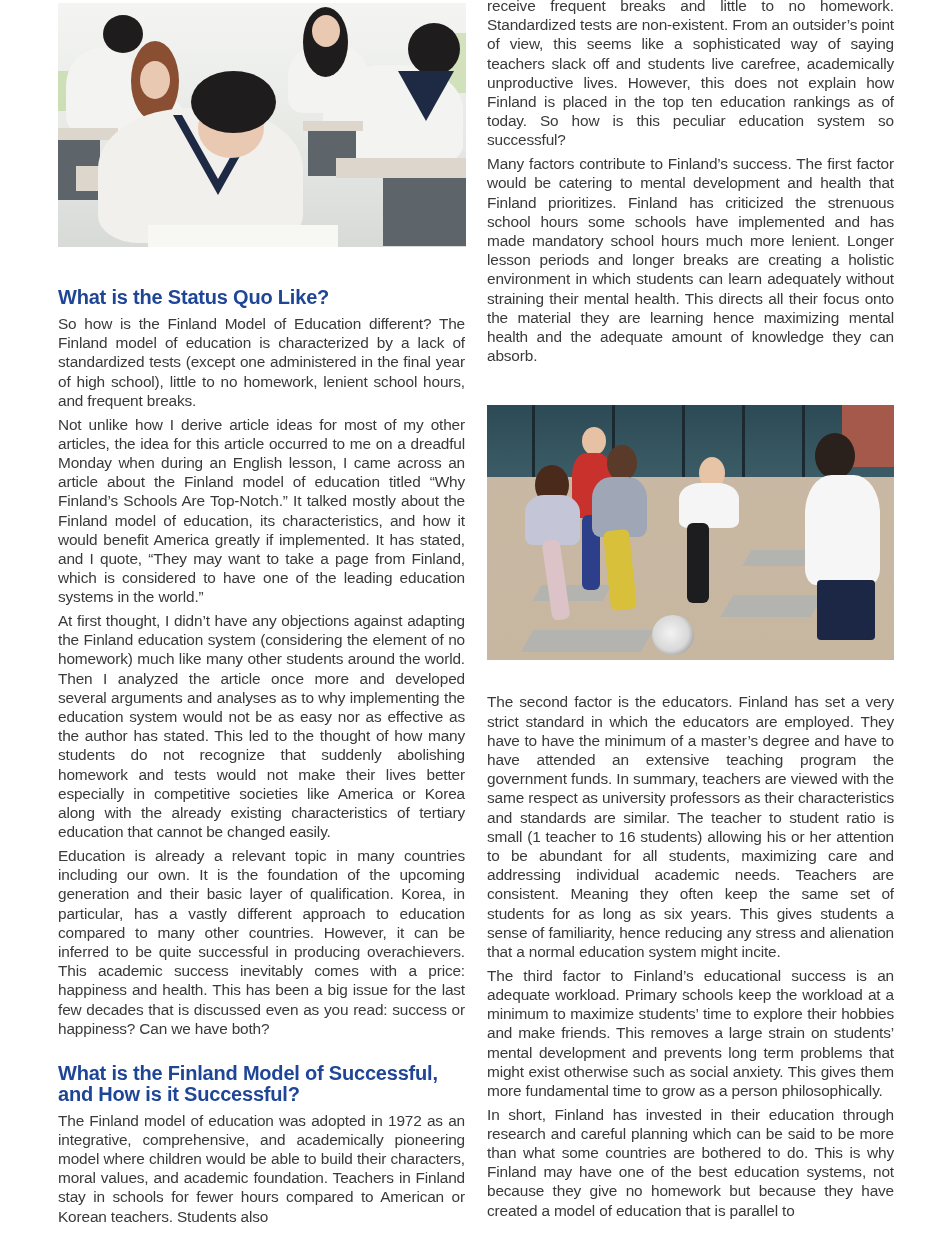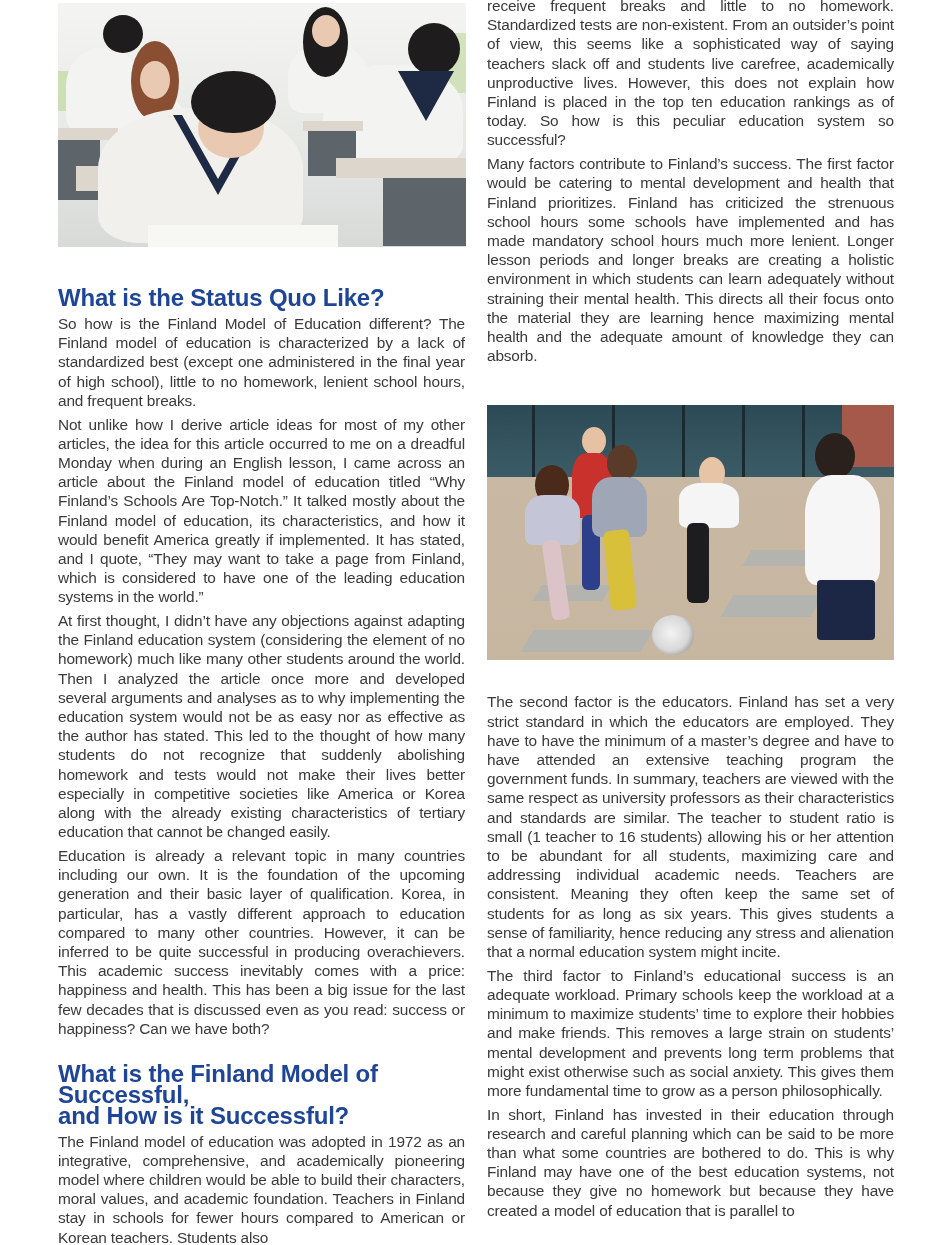--- a/index.html
+++ b/index.html
@@ -14,21 +14,21 @@
     text-align: justify;
     hyphens: auto;
     letter-spacing: -0.15px;
     margin-bottom: 4.5px;
     color: #3a3a3a;
   }
   h2.heading {
     font-family: "Liberation Sans", "DejaVu Sans", sans-serif;
     font-weight: bold;
     color: #1f4596;
-    font-size: 24px;
+    font-size: 20px;
     line-height: 21px;
     letter-spacing: -0.2px;
     margin-bottom: 6px;
   }
   .photo { position: relative; overflow: hidden; }
   
   #photo-classroom { margin-top: 3px; width: 408px; height: 244px; background: linear-gradient(180deg,#eef0ee 0%,#e9ecea 45%,#d8dad8 100%); }
   .pc-wall { position:absolute; left:0; top:0; width:100%; height:60%; background: linear-gradient(180deg,#f4f5f3,#e6e8e4); }
   .pc-green { position:absolute; left:0; top:68px; width:30px; height:40px; background:#bfd9a0; opacity:.7; }
   .pc-green2 { position:absolute; right:0; top:30px; width:18px; height:60px; background:#c6dca6; opacity:.7; }
@@ -83,21 +83,21 @@
     <div class="vest-v" style="left:115px;top:112px;border-left-width:45px;border-right-width:45px;border-top-width:80px;"></div>
     <div class="vest-v" style="left:124px;top:112px;border-left-width:36px;border-right-width:36px;border-top-width:64px;border-top-color:#f1f0ec;"></div>
     <div class="face" style="left:140px;top:95px;width:66px;height:60px;"></div>
     <div class="head" style="left:133px;top:68px;width:85px;height:62px;"></div>
     <div class="paper" style="left:90px;top:222px;width:190px;height:22px;"></div>
   </div>
 
   <div style="height:40px;"></div>
 
   <h2 class="heading">What is the Status Quo Like?</h2>
-  <p class="body">So how is the Finland Model of Education different? The Finland model of education is characterized by a lack of standardized best (except one administered in the final year of high school), little to no homework, lenient school hours, and frequent breaks.</p>
+  <p class="body">So how is the Finland Model of Education different? The Finland model of education is characterized by a lack of standardized tests (except one administered in the final year of high school), little to no homework, lenient school hours, and frequent breaks.</p>
   <p class="body">Not unlike how I derive article ideas for most of my other articles, the idea for this article occurred to me on a dreadful Monday when during an English lesson, I came across an article about the Finland model of education titled “Why Finland’s Schools Are Top-Notch.” It talked mostly about the Finland model of education, its characteristics, and how it would benefit America greatly if implemented. It has stated, and I quote, “They may want to take a page from Finland, which is considered to have one of the leading education systems in the world.”</p>
   <p class="body">At first thought, I didn’t have any objections against adapting the Finland education system (considering the element of no homework) much like many other students around the world. Then I analyzed the article once more and developed several arguments and analyses as to why implementing the education system would not be as easy nor as effective as the author has stated. This led to the thought of how many students do not recognize that suddenly abolishing homework and tests would not make their lives better especially in competitive societies like America or Korea along with the already existing characteristics of tertiary education that cannot be changed easily.</p>
   <p class="body">Education is already a relevant topic in many countries including our own. It is the foundation of the upcoming generation and their basic layer of qualification. Korea, in particular, has a vastly different approach to education compared to many other countries. However, it can be inferred to be quite successful in producing overachievers. This academic success inevitably comes with a price: happiness and health. This has been a big issue for the last few decades that is discussed even as you read: success or happiness? Can we have both?</p>
 
   <div style="height:20px;"></div>
 
   <h2 class="heading">
     <span>What is the Finland Model of Successful,</span><br>
     <span>and How is it Successful?</span>
   </h2>

